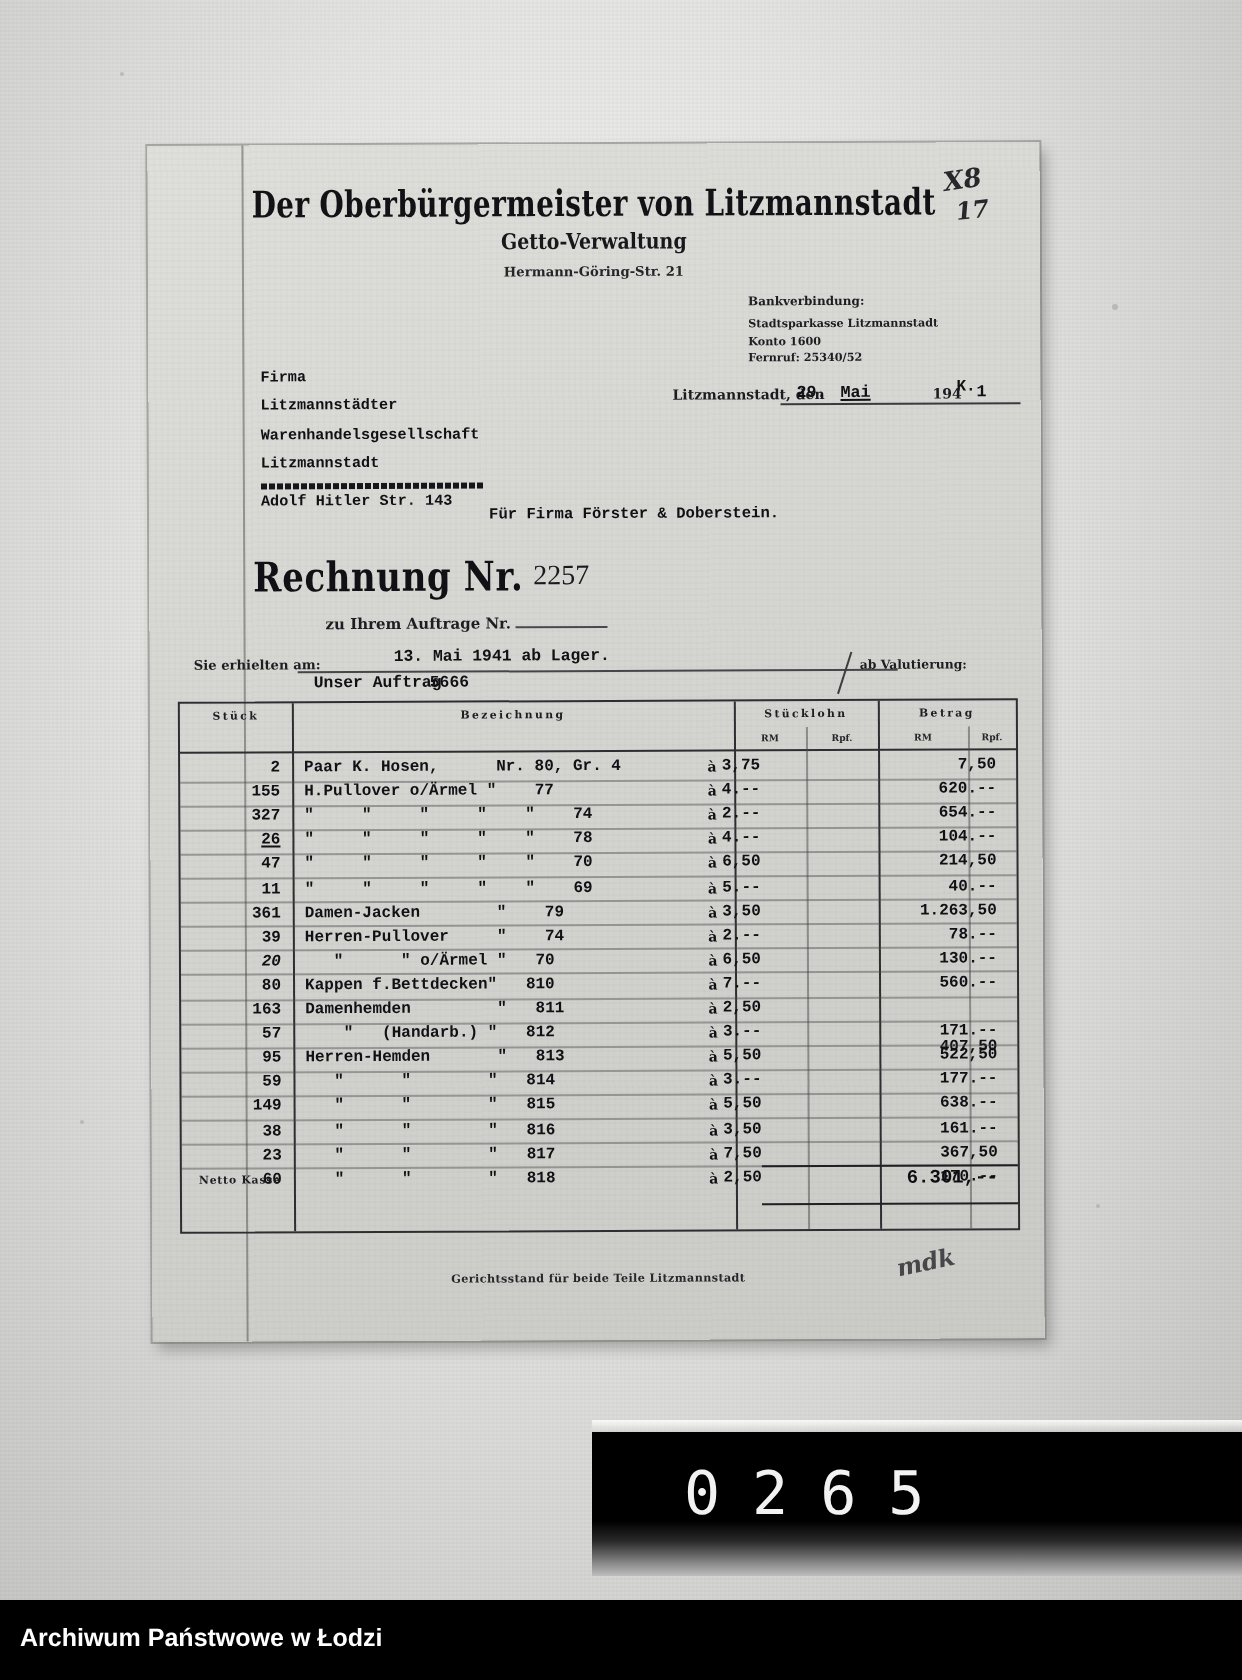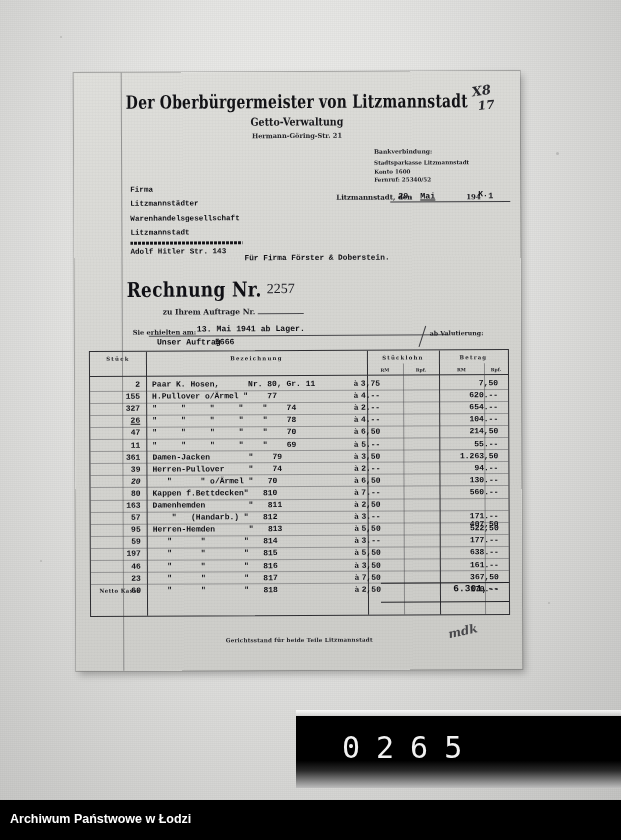--- a/index.html
+++ b/index.html
@@ -264,21 +264,21 @@
 
   <div id="inv-title">Rechnung Nr.</div>
   <div id="inv-no">2257</div>
 
   <div id="order-ref">
     <span>zu Ihrem Auftrage Nr.</span>
     <span class="blank"></span>
   </div>
 
   <div id="recv-row">
-    <span style="position:absolute;left:0;top:4px;margin-left:36px;">Sie erhielten am:</span>
+    <span style="position:absolute;left:0;top:4px;">Sie erhielten am:</span>
     <span class="rule"></span>
     <span class="typed" style="left:100px;top:0px;">13. Mai 1941 ab Lager.</span>
     <span class="typed" style="left:60px;top:13px;">Unser Auftrag</span>
     <span class="typed" style="left:118px;top:13px;">5666</span>
   </div>
   <div id="valuta">
     <span class="slash"></span>
     <span>ab Valutierung:</span>
   </div>
 
@@ -295,21 +295,21 @@
     <div class="colhead" style="left:277px;width:72px;">Stücklohn</div>
     <div class="colhead" style="left:349px;width:69px;">Betrag</div>
 
     <div class="subhead" style="left:277px;width:36px;">RM</div>
     <div class="subhead" style="left:313px;width:36px;">Rpf.</div>
     <div class="subhead" style="left:349px;width:45px;">RM</div>
     <div class="subhead" style="left:394px;width:24px;">Rpf.</div>
 
     <div id="rows">
         <div class="cell c-qty" style="top: 27px;">2</div>
-        <div class="cell c-desc" style="top: 27px;">Paar K. Hosen,      Nr. 80, Gr. 11</div>
+        <div class="cell c-desc" style="top: 27px;">Paar K. Hosen,      Nr. 80, Gr. 4</div>
         <div class="cell c-unit" style="top: 27px;">à</div>
         <div class="cell c-rate" style="top: 27px;">3,75</div>
         <div class="cell c-amt" style="top: 27px;">7,50</div>
         <div class="rowline" style="top: 38.6px;"></div>
         <div class="cell c-qty" style="top: 39.1px;">155</div>
         <div class="cell c-desc" style="top: 39.1px;">H.Pullover o/Ärmel "    77</div>
         <div class="cell c-unit" style="top: 39.1px;">à</div>
         <div class="cell c-rate" style="top: 39.1px;">4.--</div>
         <div class="cell c-amt" style="top: 39.1px;">620.--</div>
         <div class="rowline" style="top: 50.7px;"></div>
@@ -328,33 +328,33 @@
         <div class="cell c-qty" style="top: 75.4px;">47</div>
         <div class="cell c-desc" style="top: 75.4px;">"     "     "     "    "    70</div>
         <div class="cell c-unit" style="top: 75.4px;">à</div>
         <div class="cell c-rate" style="top: 75.4px;">6,50</div>
         <div class="cell c-amt" style="top: 75.4px;">214,50</div>
         <div class="rowline" style="top: 87px;"></div>
         <div class="cell c-qty" style="top: 87.5px;">11</div>
         <div class="cell c-desc" style="top: 87.5px;">"     "     "     "    "    69</div>
         <div class="cell c-unit" style="top: 87.5px;">à</div>
         <div class="cell c-rate" style="top: 87.5px;">5.--</div>
-        <div class="cell c-amt" style="top: 87.5px;">55.--</div>
+        <div class="cell c-amt" style="top: 87.5px;">40.--</div>
         <div class="rowline" style="top: 99.1px;"></div>
         <div class="cell c-qty" style="top: 99.6px;">361</div>
         <div class="cell c-desc" style="top: 99.6px;">Damen-Jacken        "    79</div>
         <div class="cell c-unit" style="top: 99.6px;">à</div>
         <div class="cell c-rate" style="top: 99.6px;">3,50</div>
         <div class="cell c-amt" style="top: 99.6px;">1.263,50</div>
         <div class="rowline" style="top: 111.2px;"></div>
         <div class="cell c-qty" style="top: 111.7px;">39</div>
         <div class="cell c-desc" style="top: 111.7px;">Herren-Pullover     "    74</div>
         <div class="cell c-unit" style="top: 111.7px;">à</div>
         <div class="cell c-rate" style="top: 111.7px;">2.--</div>
-        <div class="cell c-amt" style="top: 111.7px;">94.--</div>
+        <div class="cell c-amt" style="top: 111.7px;">78.--</div>
         <div class="rowline" style="top: 123.3px;"></div>
         <div class="cell c-qty" style="top: 123.8px; font-style: italic;">20</div>
         <div class="cell c-desc" style="top: 123.8px;">   "      " o/Ärmel "   70</div>
         <div class="cell c-unit" style="top: 123.8px;">à</div>
         <div class="cell c-rate" style="top: 123.8px;">6,50</div>
         <div class="cell c-amt" style="top: 123.8px;">130.--</div>
         <div class="rowline" style="top: 135.4px;"></div>
         <div class="cell c-qty" style="top: 135.9px;">80</div>
         <div class="cell c-desc" style="top: 135.9px;">Kappen f.Bettdecken"   810</div>
         <div class="cell c-unit" style="top: 135.9px;">à</div>
@@ -378,27 +378,27 @@
         <div class="cell c-unit" style="top: 172.2px;">à</div>
         <div class="cell c-rate" style="top: 172.2px;">5,50</div>
         <div class="cell c-amt" style="top: 172.2px;">522,50</div>
         <div class="rowline" style="top: 183.8px;"></div>
         <div class="cell c-qty" style="top: 184.3px;">59</div>
         <div class="cell c-desc" style="top: 184.3px;">   "      "        "   814</div>
         <div class="cell c-unit" style="top: 184.3px;">à</div>
         <div class="cell c-rate" style="top: 184.3px;">3.--</div>
         <div class="cell c-amt" style="top: 184.3px;">177.--</div>
         <div class="rowline" style="top: 195.9px;"></div>
-        <div class="cell c-qty" style="top: 196.4px;">197</div>
+        <div class="cell c-qty" style="top: 196.4px;">149</div>
         <div class="cell c-desc" style="top: 196.4px;">   "      "        "   815</div>
         <div class="cell c-unit" style="top: 196.4px;">à</div>
         <div class="cell c-rate" style="top: 196.4px;">5,50</div>
         <div class="cell c-amt" style="top: 196.4px;">638.--</div>
         <div class="rowline" style="top: 208px;"></div>
-        <div class="cell c-qty" style="top: 208.5px;">46</div>
+        <div class="cell c-qty" style="top: 208.5px;">38</div>
         <div class="cell c-desc" style="top: 208.5px;">   "      "        "   816</div>
         <div class="cell c-unit" style="top: 208.5px;">à</div>
         <div class="cell c-rate" style="top: 208.5px;">3,50</div>
         <div class="cell c-amt" style="top: 208.5px;">161.--</div>
         <div class="rowline" style="top: 220.1px;"></div>
         <div class="cell c-qty" style="top: 220.6px;">23</div>
         <div class="cell c-desc" style="top: 220.6px;">   "      "        "   817</div>
         <div class="cell c-unit" style="top: 220.6px;">à</div>
         <div class="cell c-rate" style="top: 220.6px;">7,50</div>
         <div class="cell c-amt" style="top: 220.6px;">367,50</div>

